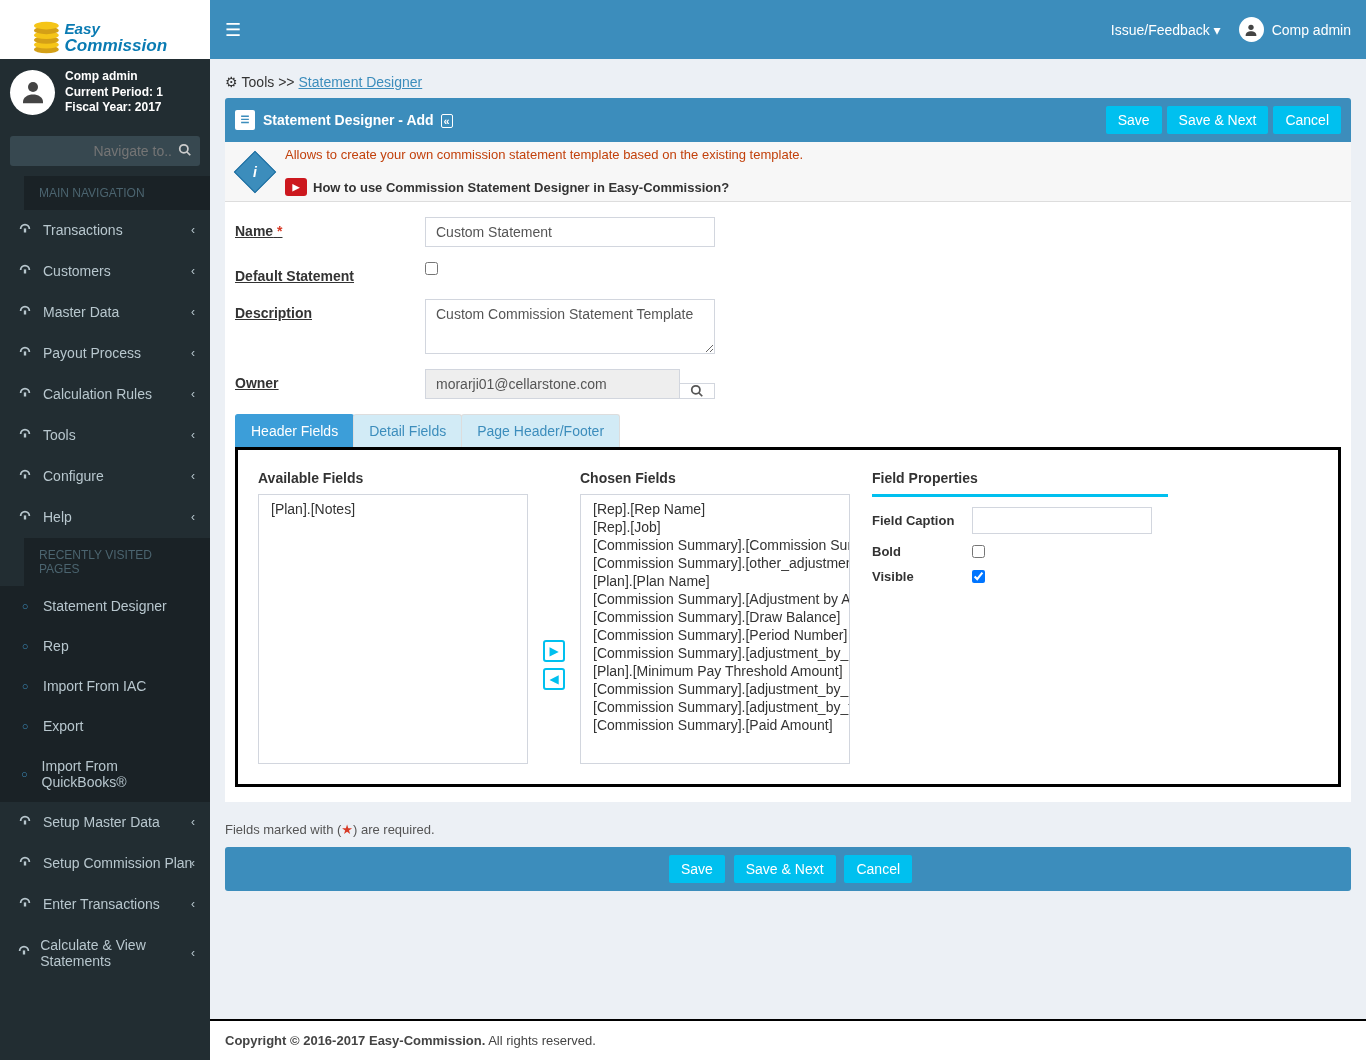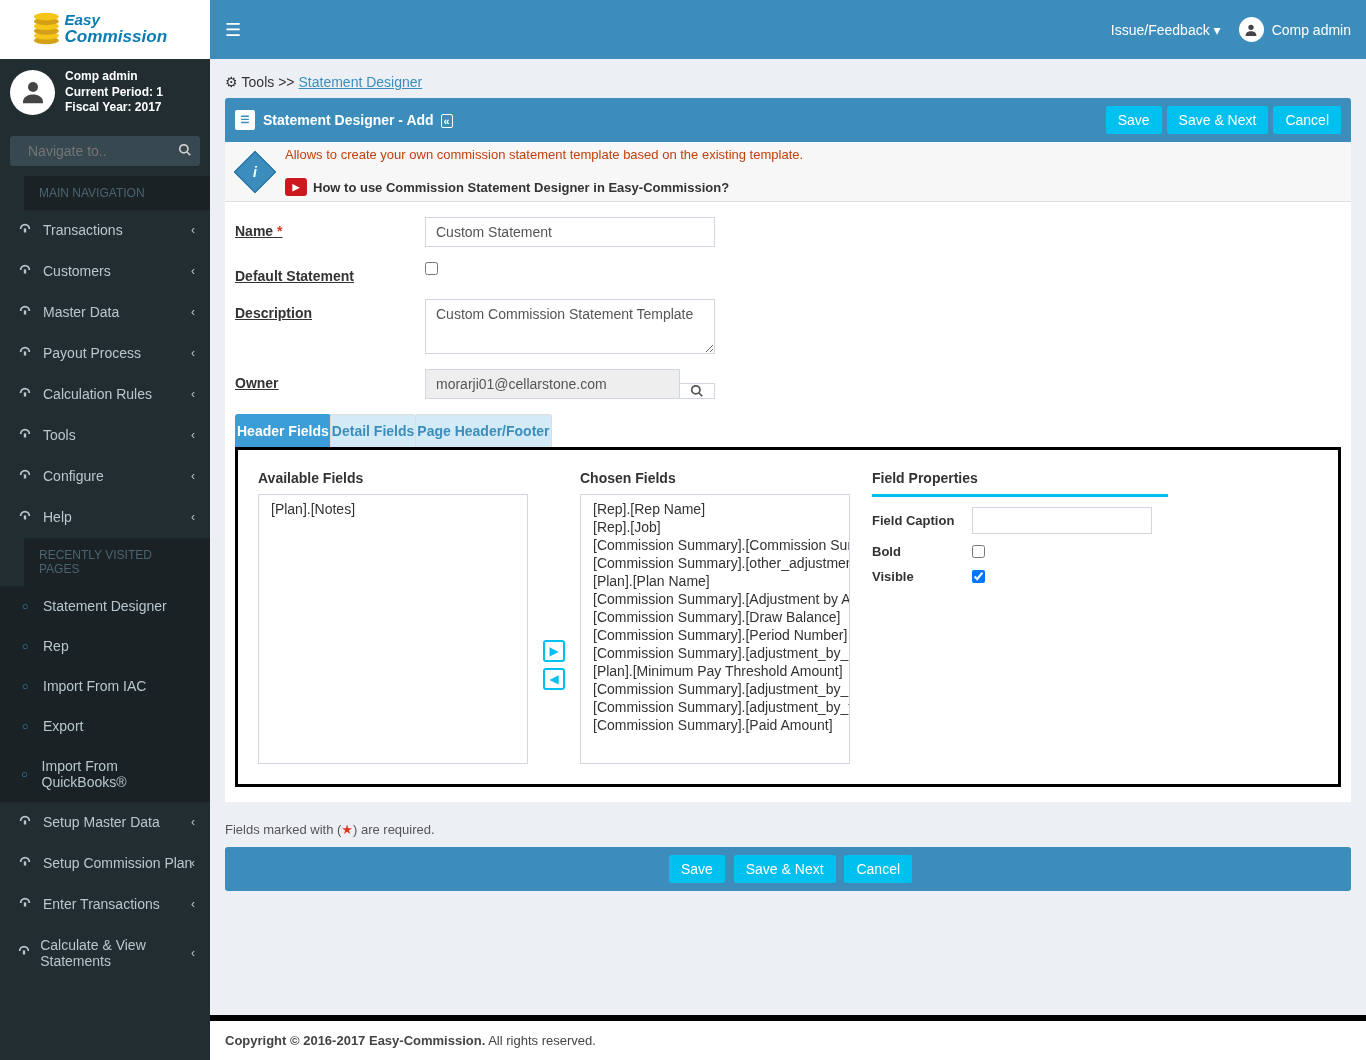--- a/index.html
+++ b/index.html
@@ -3,31 +3,31 @@
 <meta charset="utf-8">
 <style>
 * { box-sizing: border-box; margin: 0; padding: 0; }
 body { font-family: "Helvetica Neue", Helvetica, Arial, sans-serif; font-size: 14px; color: #333; background: #ecf0f5; }
 
 .page { width: 1366px; height: 1060px; display: flex; overflow: hidden; }
 .sidebar { width: 210px; background: #222d32; color: #b8c7ce; display: flex; flex-direction: column; }
 .main { flex: 1; display: flex; flex-direction: column; min-width: 0; }
 
 
-.logo { background: #fff; height: 59px; display: flex; align-items: center; padding-left: 34px; }
+.logo { background: #fff; height: 59px; display: flex; align-items: flex-end; padding-left: 34px; }
 .logo svg { height: 40px; }
 
 
 .user-panel { display: flex; align-items: center; padding: 10px; color: #fff; font-size: 12px; font-weight: bold; line-height: 1.3; }
 .user-panel .avatar { width: 45px; height: 45px; border-radius: 50%; background: #fff; display: flex; align-items: center; justify-content: center; margin-right: 10px; }
 .user-panel .avatar svg { width: 30px; height: 30px; fill: #444; }
 
 
 .side-search { margin: 10px; position: relative; }
-.side-search input { width: 100%; background: #374850; border: none; color: #5eead4; padding: 7px 28px 7px 18px; border-radius: 3px; font-size: 14px; }
+.side-search input { width: 100%; background: #374850; border: none; color: #5eead4; padding: 7px 28px 7px 18px; border-radius: 3px; font-size: 14px; text-align: right; }
 .side-search .ico { position: absolute; right: 8px; top: 7px; color: #ccc; }
 
 
 .side-head { color: #4b646f; background: #1a2226; font-size: 12px; padding: 10px 15px; font-weight: 500; margin-left: 24px; }
 
 
 .nav-item { display: flex; align-items: center; padding: 12px 15px; color: #b8c7ce; font-size: 14px; cursor: pointer; position: relative; }
 .nav-item .ni-ico { width: 20px; text-align: center; margin-right: 8px; font-size: 14px; }
 .nav-item .chev { position: absolute; right: 15px; font-size: 12px; color: #b8c7ce; }
 .nav-item.recent .ni-ico { color: #3c8dbc; font-size: 11px; }
@@ -72,21 +72,21 @@
 .frow .flabel { width: 190px; font-weight: bold; font-size: 14px; padding-top: 6px; text-decoration: underline; }
 .frow .flabel .req { color: #d73925; }
 .frow input[type=text], .frow textarea { width: 290px; border: 1px solid #d2d6de; padding: 6px 10px; font-size: 14px; color: #555; }
 .frow textarea { height: 55px; resize: vertical; font-family: inherit; }
 .frow .owner-wrap { display: flex; align-items: flex-end; }
 .frow .owner-wrap input { background: #eee; width: 255px; }
 .frow .owner-wrap .srch { width: 35px; border: 1px solid #d2d6de; border-left: none; display: flex; align-items: center; justify-content: center; cursor: pointer; background: #fff; }
 
 
 .tabs { display: flex; }
-.tab { padding: 8px 1px; border: 1px solid #ddd; background: #d2ebf6; color: #3c8dbc; cursor: pointer; font-size: 14px; border-bottom: none; border-radius: 3px 3px 0 0; margin-right: -1px; font-weight: bold; }
+.tab { padding: 8px 15px; border: 1px solid #ddd; background: #d2ebf6; color: #3c8dbc; cursor: pointer; font-size: 14px; border-bottom: none; border-radius: 3px 3px 0 0; margin-right: -1px; font-weight: normal; }
 .tab.active { background: #3c9ed9; color: #fff; border-color: #3c9ed9; }
 .tab-body { border: 3px solid #000000; background: #fff; padding: 20px; }
 
 
 .dual { display: flex; }
 .col { display: flex; flex-direction: column; }
 .col .col-head { font-weight: bold; margin-bottom: 8px; }
 .listbox { width: 270px; height: 270px; border: 1px solid #d2d6de; overflow: auto; padding: 5px 0; }
 .listbox .opt { padding: 1px 12px; cursor: pointer; font-size: 14px; white-space: nowrap; }
 .arrows { display: flex; flex-direction: column; justify-content: center; padding: 0 15px; gap: 6px; margin-top: 95px; }
@@ -101,21 +101,21 @@
 .prow input[type=text] { width: 180px; border: 1px solid #d2d6de; padding: 5px; }
 
 
 .reqnote { font-size: 13px; color: #555; padding: 10px 0; }
 .reqnote .star { color: #d73925; }
 
 
 .btnbar { background: #3c8dbc; padding: 8px; text-align: center; border-radius: 3px; }
 
 
-.copyright { background: #fff; border-top: 6px solid #000000; padding: 12px 15px; font-size: 13px; color: #444; }
+.copyright { background: #fff; border-top: 2px solid #000000; padding: 12px 15px; font-size: 13px; color: #444; }
 
 
 .listbox::-webkit-scrollbar { width: 14px; }
 .listbox::-webkit-scrollbar-thumb { background: #c1c1c1; }
 .listbox::-webkit-scrollbar-track { background: #f1f1f1; }
 .listbox.force-scroll::after { content: ""; display: block; height: 1px; }
 </style>
 </head>
 <body>
 

